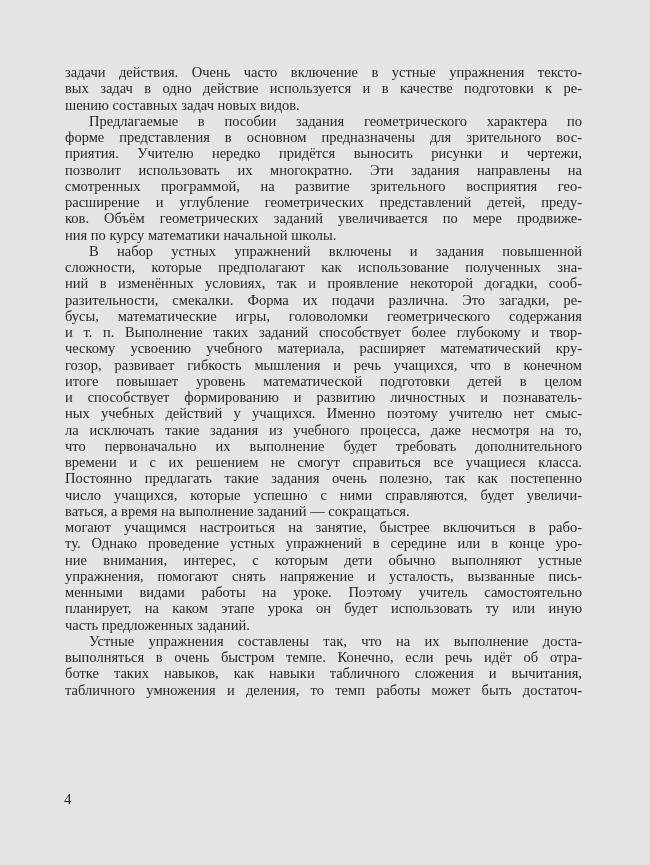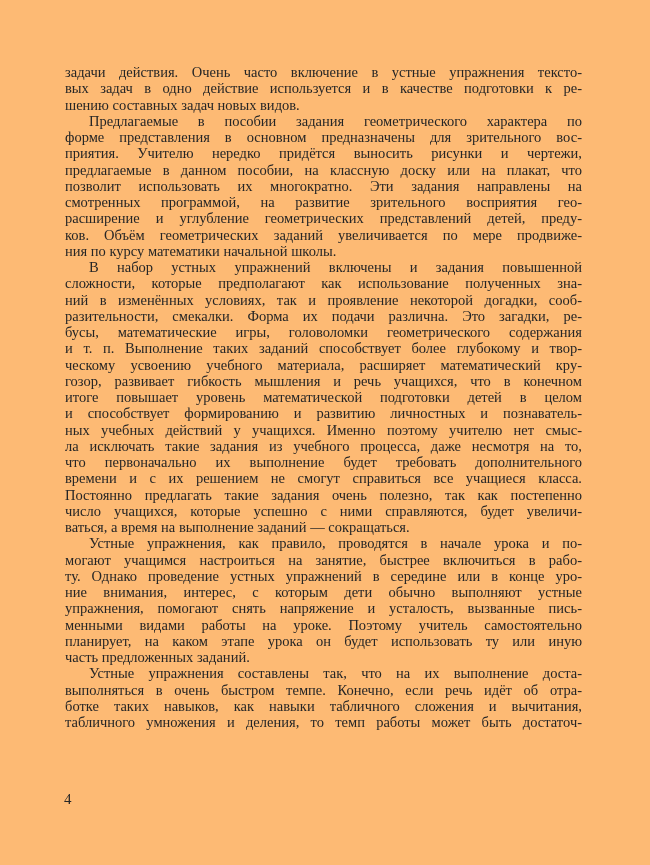--- a/index.html
+++ b/index.html
@@ -48,32 +48,31 @@
     left: 64px;
     top: 791px;
     color: #262626;
     font-size: 15px;
     line-height: 17px;
   }
 </style>
 </head>
 <body>
 
-<main class="page" style="background: #fdba74;">
+<main class="page" style="background: #e5e5e5;">
   <section class="text-block" style="color: rgb(38, 38, 38);">
       <div class="para">
         <div class="line">задачи действия. Очень часто включение в устные упражнения тексто-</div>
         <div class="line">вых задач в одно действие используется и в качестве подготовки к ре-</div>
         <div class="line last">шению составных задач новых видов.</div>
       </div>
       <div class="para">
         <div class="line first">Предлагаемые в пособии задания геометрического характера по</div>
         <div class="line">форме представления в основном предназначены для зрительного вос-</div>
         <div class="line">приятия. Учителю нередко придётся выносить рисунки и чертежи,</div>
-        <div class="line">предлагаемые в данном пособии, на классную доску или на плакат, что</div>
         <div class="line">позволит использовать их многократно. Эти задания направлены на</div>
         <div class="line">смотренных программой, на развитие зрительного восприятия гео-</div>
         <div class="line">расширение и углубление геометрических представлений детей, преду-</div>
         <div class="line">ков. Объём геометрических заданий увеличивается по мере продвиже-</div>
         <div class="line last">ния по курсу математики начальной школы.</div>
       </div>
       <div class="para">
         <div class="line first">В набор устных упражнений включены и задания повышенной</div>
         <div class="line">сложности, которые предполагают как использование полученных зна-</div>
         <div class="line">ний в изменённых условиях, так и проявление некоторой догадки, сооб-</div>
@@ -86,21 +85,20 @@
         <div class="line">и способствует формированию и развитию личностных и познаватель-</div>
         <div class="line">ных учебных действий у учащихся. Именно поэтому учителю нет смыс-</div>
         <div class="line">ла исключать такие задания из учебного процесса, даже несмотря на то,</div>
         <div class="line">что первоначально их выполнение будет требовать дополнительного</div>
         <div class="line">времени и с их решением не смогут справиться все учащиеся класса.</div>
         <div class="line">Постоянно предлагать такие задания очень полезно, так как постепенно</div>
         <div class="line">число учащихся, которые успешно с ними справляются, будет увеличи-</div>
         <div class="line last">ваться, а время на выполнение заданий — сокращаться.</div>
       </div>
       <div class="para">
-        <div class="line first">Устные упражнения, как правило, проводятся в начале урока и по-</div>
         <div class="line">могают учащимся настроиться на занятие, быстрее включиться в рабо-</div>
         <div class="line">ту. Однако проведение устных упражнений в середине или в конце уро-</div>
         <div class="line">ние внимания, интерес, с которым дети обычно выполняют устные</div>
         <div class="line">упражнения, помогают снять напряжение и усталость, вызванные пись-</div>
         <div class="line">менными видами работы на уроке. Поэтому учитель самостоятельно</div>
         <div class="line">планирует, на каком этапе урока он будет использовать ту или иную</div>
         <div class="line last">часть предложенных заданий.</div>
       </div>
       <div class="para">
         <div class="line first">Устные упражнения составлены так, что на их выполнение доста-</div>

